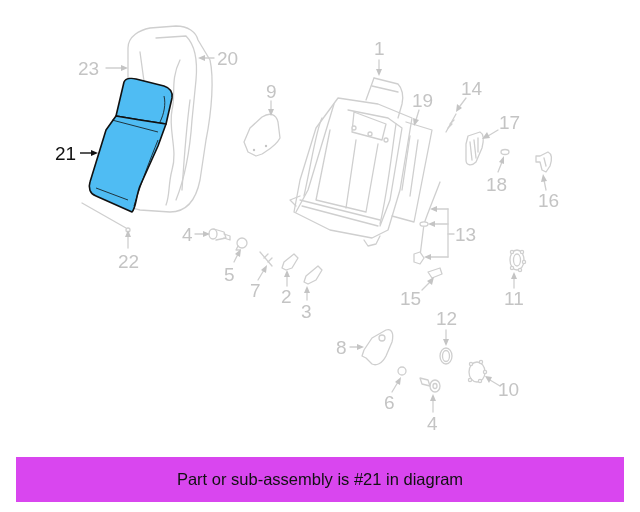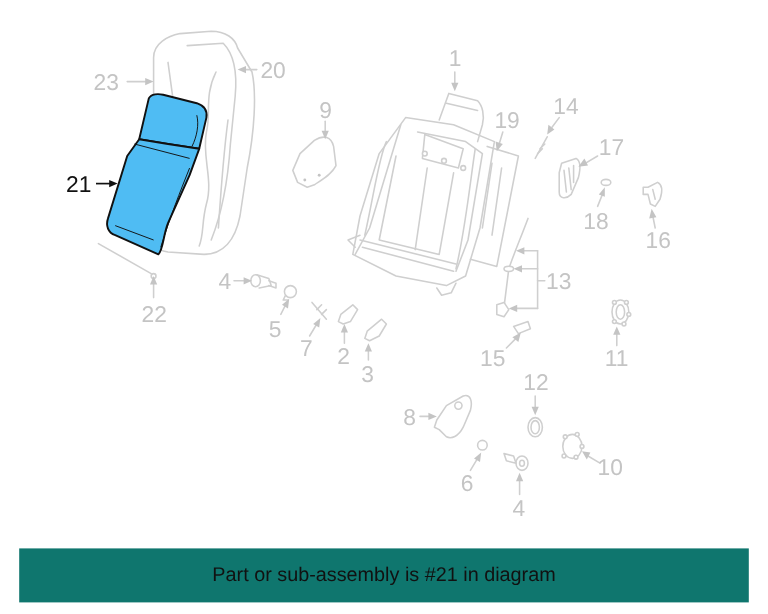--- a/index.html
+++ b/index.html
@@ -5,21 +5,21 @@
   html, body { margin: 0; padding: 0; background: #ffffff; }
   body { width: 640px; height: 512px; position: relative; overflow: hidden; font-family: "Liberation Sans", sans-serif; }
   #diagram { position: absolute; left: 0; top: 0; width: 640px; height: 450px; }
   #diagram svg { width: 640px; height: 450px; display: block; }
   .callout { font-family: "Liberation Sans", sans-serif; font-size: 19px; fill: #c4c4c4; }
   .callout-hl { font-family: "Liberation Sans", sans-serif; font-size: 19px; fill: #111111; }
   .ln { stroke: #cfcfcf; stroke-width: 1.3; fill: none; stroke-linejoin: round; stroke-linecap: round; }
   .lnf { stroke: #cfcfcf; stroke-width: 1.3; fill: #ffffff; stroke-linejoin: round; }
   .ar { fill: #c4c4c4; }
   .ar-hl { fill: #111111; }
-  #banner { position: absolute; left: 16px; top: 457px; width: 608px; height: 45px; background: #0f766e; display: flex; flex-direction: column; align-items: center; justify-content: center; }
+  #banner { position: absolute; left: 16px; top: 457px; width: 608px; height: 45px; background: #d946ef; display: flex; flex-direction: column; align-items: center; justify-content: center; }
   #banner span { font-family: "Liberation Sans", sans-serif; font-size: 16.5px; color: #111111; line-height: 19px; }
 </style>
 </head>
 <body>
 
 <div id="diagram">
 <svg viewBox="0 0 640 450" xmlns="http://www.w3.org/2000/svg">
 
   <g>
     <path class="ln" d="M128,48 C128,36 140,30 150,28 L176,26 C188,26 196,32 198,40 L210,60 C214,78 212,110 206,140 L200,180 C196,200 186,212 170,212 L140,210 C126,208 122,196 124,180 L128,120 Z"></path>

